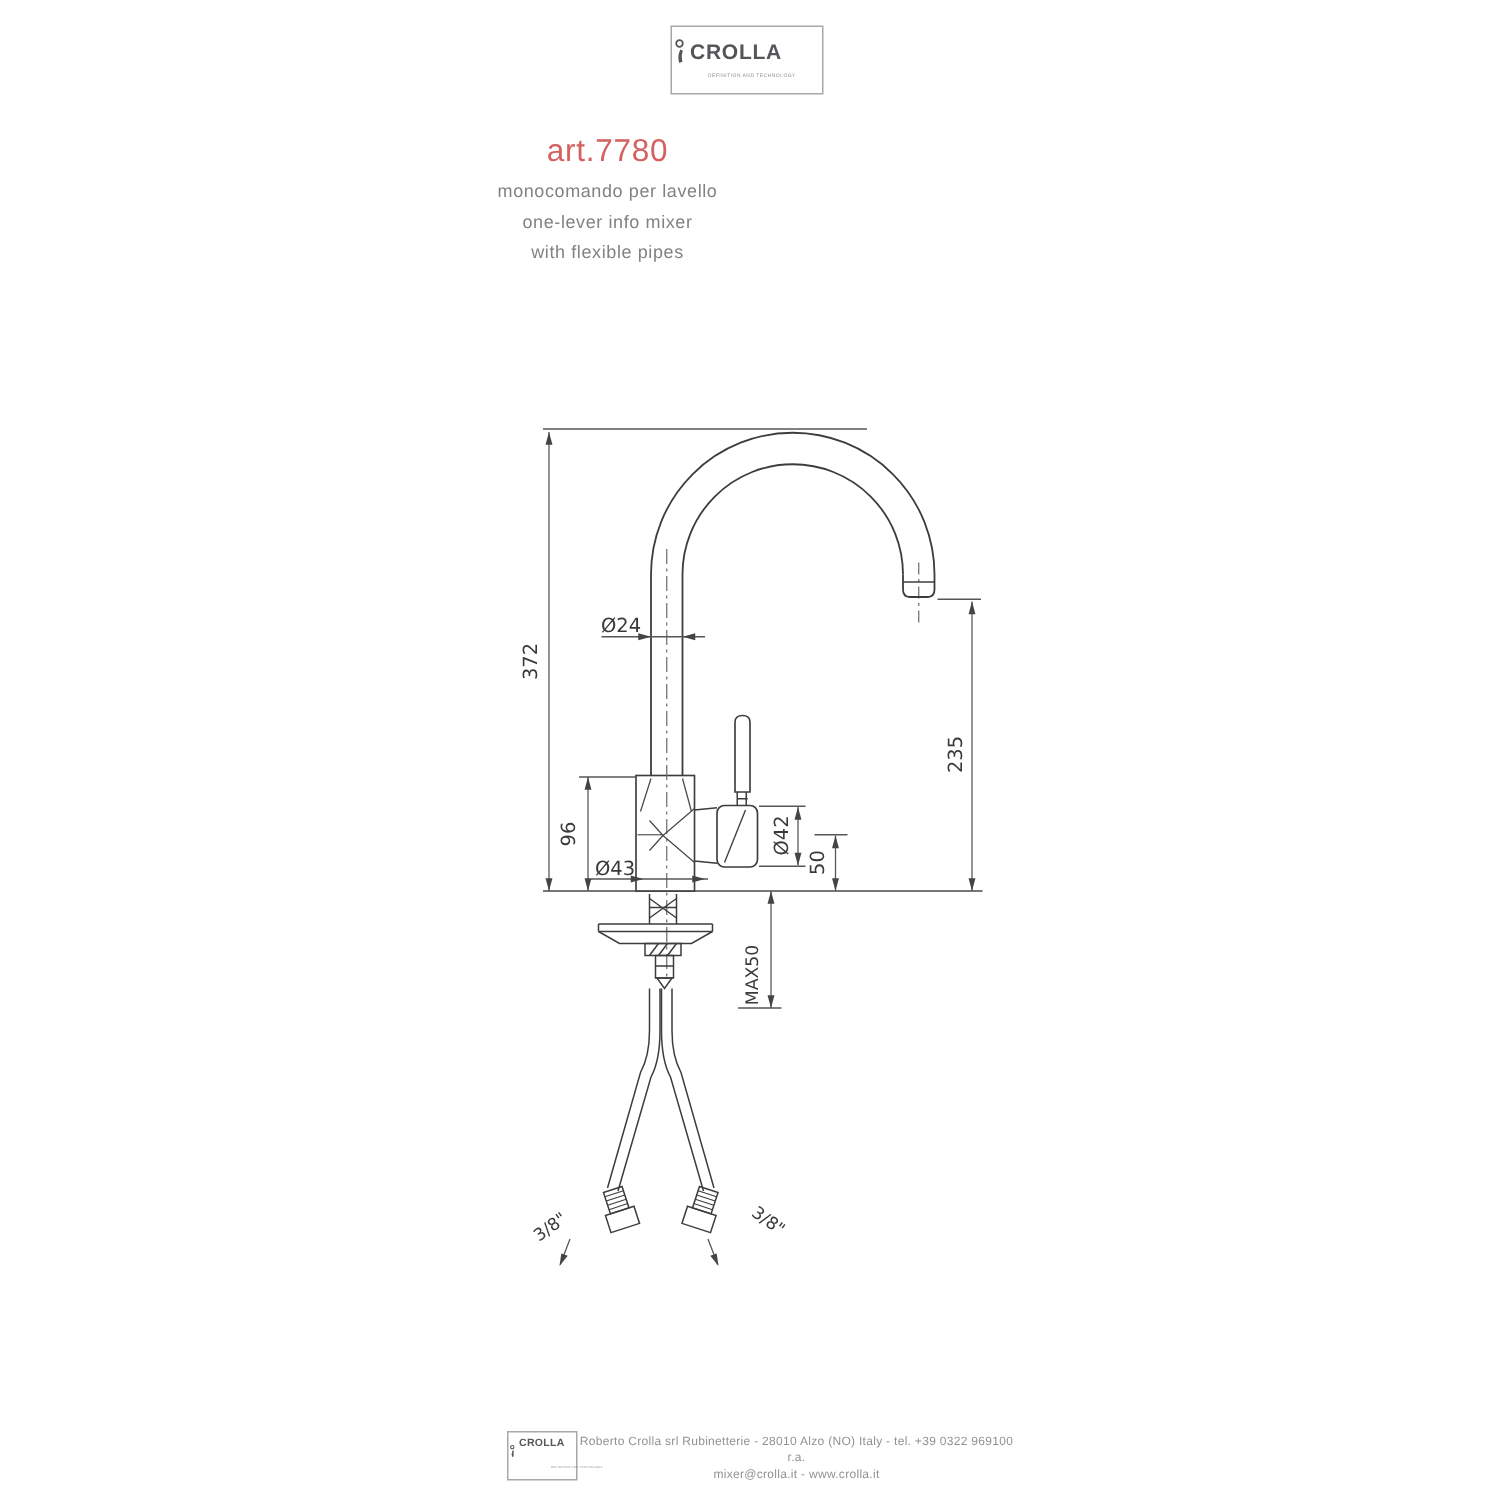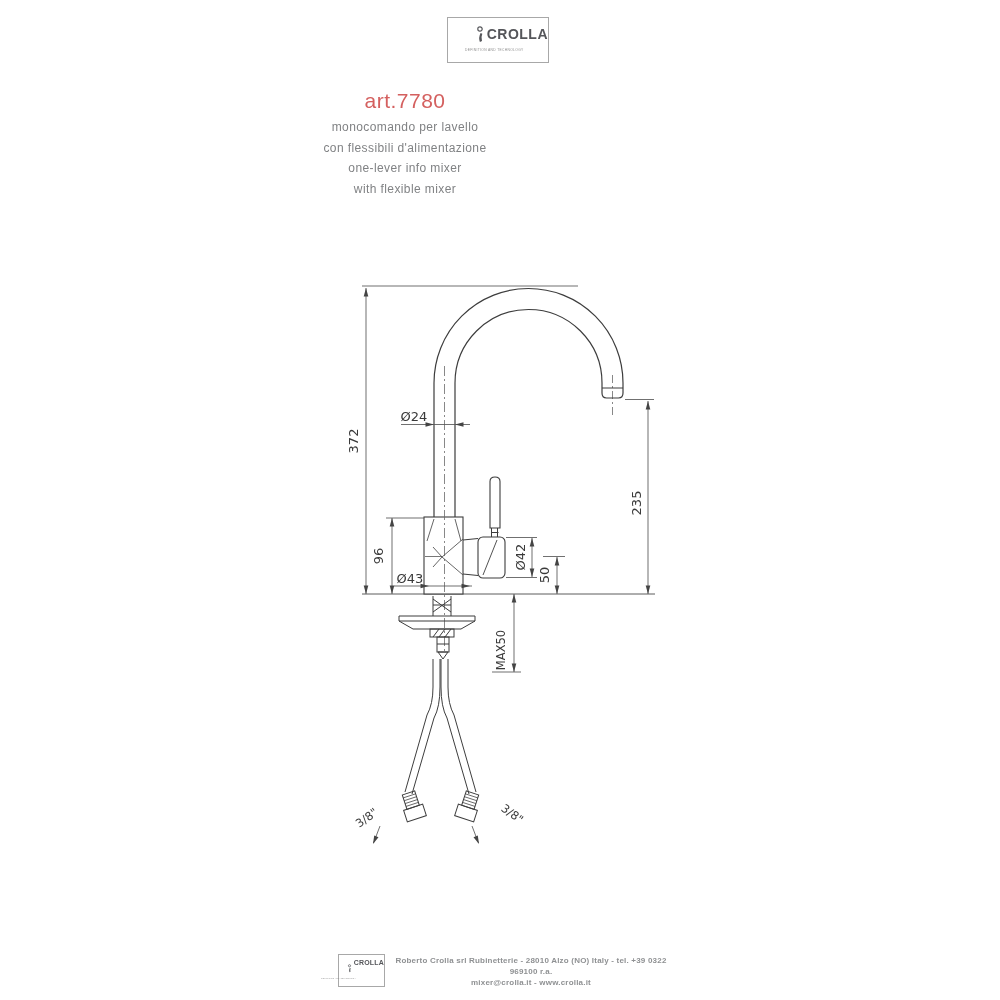--- a/index.html
+++ b/index.html
@@ -4,21 +4,21 @@
 <style>
   html,body{margin:0;padding:0;background:#ffffff;}
   .sheet{
     position:relative;width:1000px;height:1000px;background:#ffffff;
     font-family:"Liberation Sans", sans-serif;overflow:hidden;
   }
   
   .logo-box{
     position:absolute;left:447px;top:17px;width:102px;height:46px;
     border:1px solid #a8a8a8;display:flex;flex-direction:column;
-    align-items:flex-end;justify-content:center;gap:1px;box-sizing:border-box;padding-left:16px;
+    align-items:flex-start;justify-content:center;gap:1px;box-sizing:border-box;
   }
   .logo-row{display:flex;align-items:flex-start;gap:2px;}
   .logo-name{
     font-weight:bold;font-size:14px;letter-spacing:.5px;color:#55565a;
     line-height:16px;
   }
   .logo-tagline{
     font-size:6px;color:#8f8f8f;letter-spacing:.6px;white-space:nowrap;
     transform:scale(.55);transform-origin:center top;line-height:6px;
   }
@@ -38,21 +38,21 @@
     letter-spacing:.4px;
   }
   
   svg.drawing{position:absolute;left:0;top:0;}
   svg.drawing text{
     font-family:"DejaVu Sans", sans-serif;fill:#3a3a3a;
   }
   
   .footer-text{
     position:absolute;left:381px;top:955px;width:300px;text-align:center;
-    font-size:8px;line-height:11px;color:#8f9193;letter-spacing:.2px;font-weight:bold;
+    font-size:8px;line-height:11px;color:#8f9193;letter-spacing:.2px;
   }
 </style>
 </head>
 <body>
 
 <div class="sheet">
 
   <div class="logo-box">
     <div class="logo-row">
       <span>
@@ -63,23 +63,22 @@
       </span>
       <span class="logo-name">CROLLA</span>
     </div>
     <span class="logo-tagline">DEFINITION AND TECHNOLOGY</span>
   </div>
 
   <div class="title-block">
     <div class="art-no">art.7780</div>
     <div class="descr">
       <div>monocomando per lavello</div>
-      <div>con flessibili d'alimentazione</div>
       <div>one-lever info mixer</div>
-      <div>with flexible mixer</div>
+      <div>with flexible pipes</div>
     </div>
   </div>
 
   <svg class="drawing" width="1000" height="1000" viewBox="0 0 1000 1000">
 
     <path d="M362,594 H655" stroke="#4a4a4a" stroke-width="0.9" fill="none"></path>
 
     <g>
       <rect x="424" y="517" width="39" height="77" fill="#ffffff" stroke="#3d3d3d" stroke-width="1.1"></rect>
     </g>

